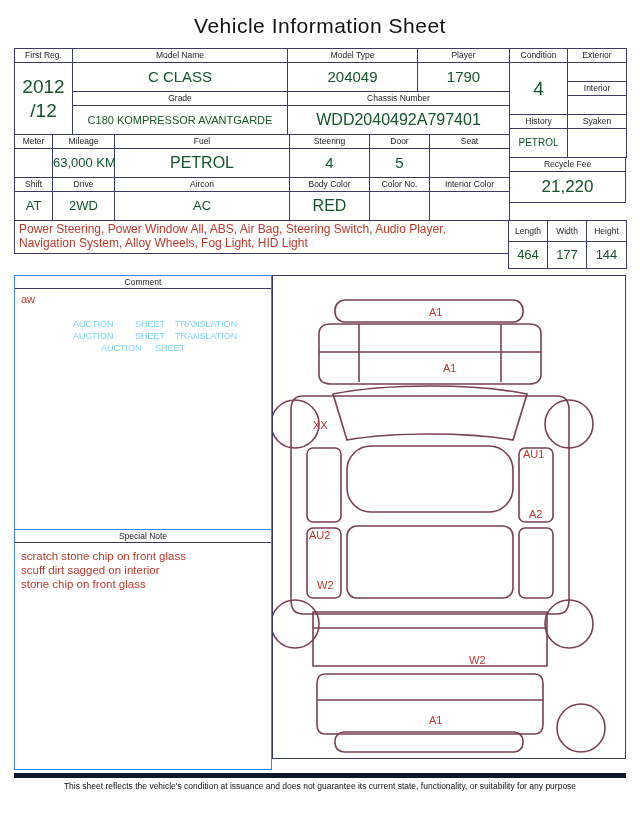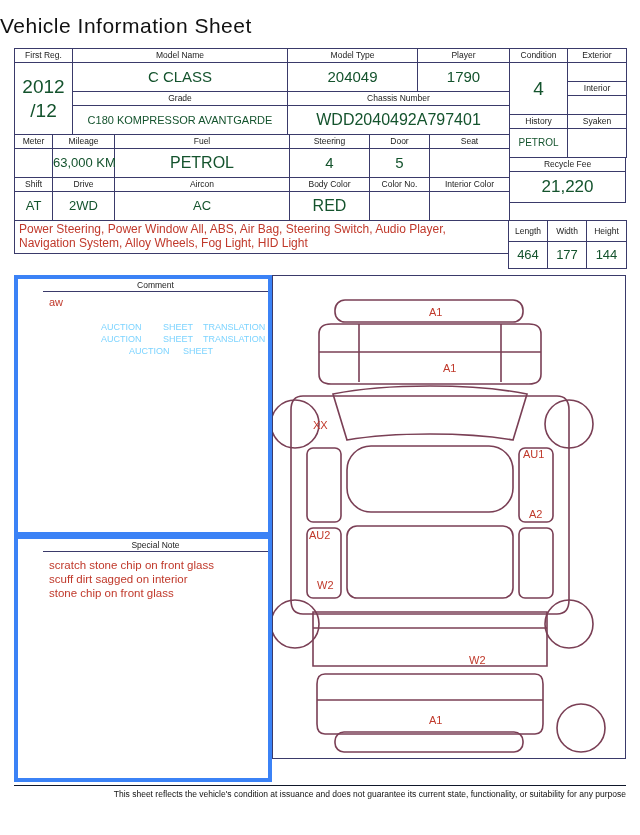--- a/index.html
+++ b/index.html
@@ -9,20 +9,21 @@
     font-family: "Liberation Sans", sans-serif;
   }
   #sheet {
     position: relative;
     width: 640px;
     height: 835px;
     background: #fff;
     overflow: hidden;
   }
   .title {
+    text-align: center;
     font-size: 21px;
     color: #111;
     letter-spacing: 0.5px;
     padding-top: 14px;
     padding-bottom: 10px;
     font-weight: normal;
   }
   
   table.grid {
     border-collapse: collapse;
@@ -85,22 +86,21 @@
   
   .bottom-wrap {
     margin: 6px 14px 0 14px;
     display: flex;
     align-items: stretch;
   }
   .comment-col { width: 258px; }
   .diagram-col { flex: 1; margin-left: 0; position: relative; }
 
   .box {
-    border: 4px solid #3b82f6;
-    padding-left: 25px;
+    border: 1px solid #3b82f6;
   }
   .box-title {
     font-size: 8.5px;
     text-align: center;
     color: #222;
     border-bottom: 1px solid #3a3a6a;
     height: 13px;
     line-height: 13px;
   }
   .comment-body {
@@ -134,25 +134,25 @@
   }
   .diagram-box svg { display: block; }
   .dmark {
     position: absolute;
     color: #c0392b;
     font-size: 11px;
     font-family: "Liberation Sans", sans-serif;
   }
   .footer-wrap {
     margin: 3px 14px 0 14px;
-    border-top: 1px solid #0f172a;
+    border-top: 5px solid #0f172a;
     font-size: 8.5px;
     color: #111;
     padding-top: 3px;
-    text-align: right;
+    text-align: center;
   }
 </style>
 </head>
 <body>
 
 <div id="sheet">
 
   <div class="title">Vehicle Information Sheet</div>
 
   <div class="top-wrap">

